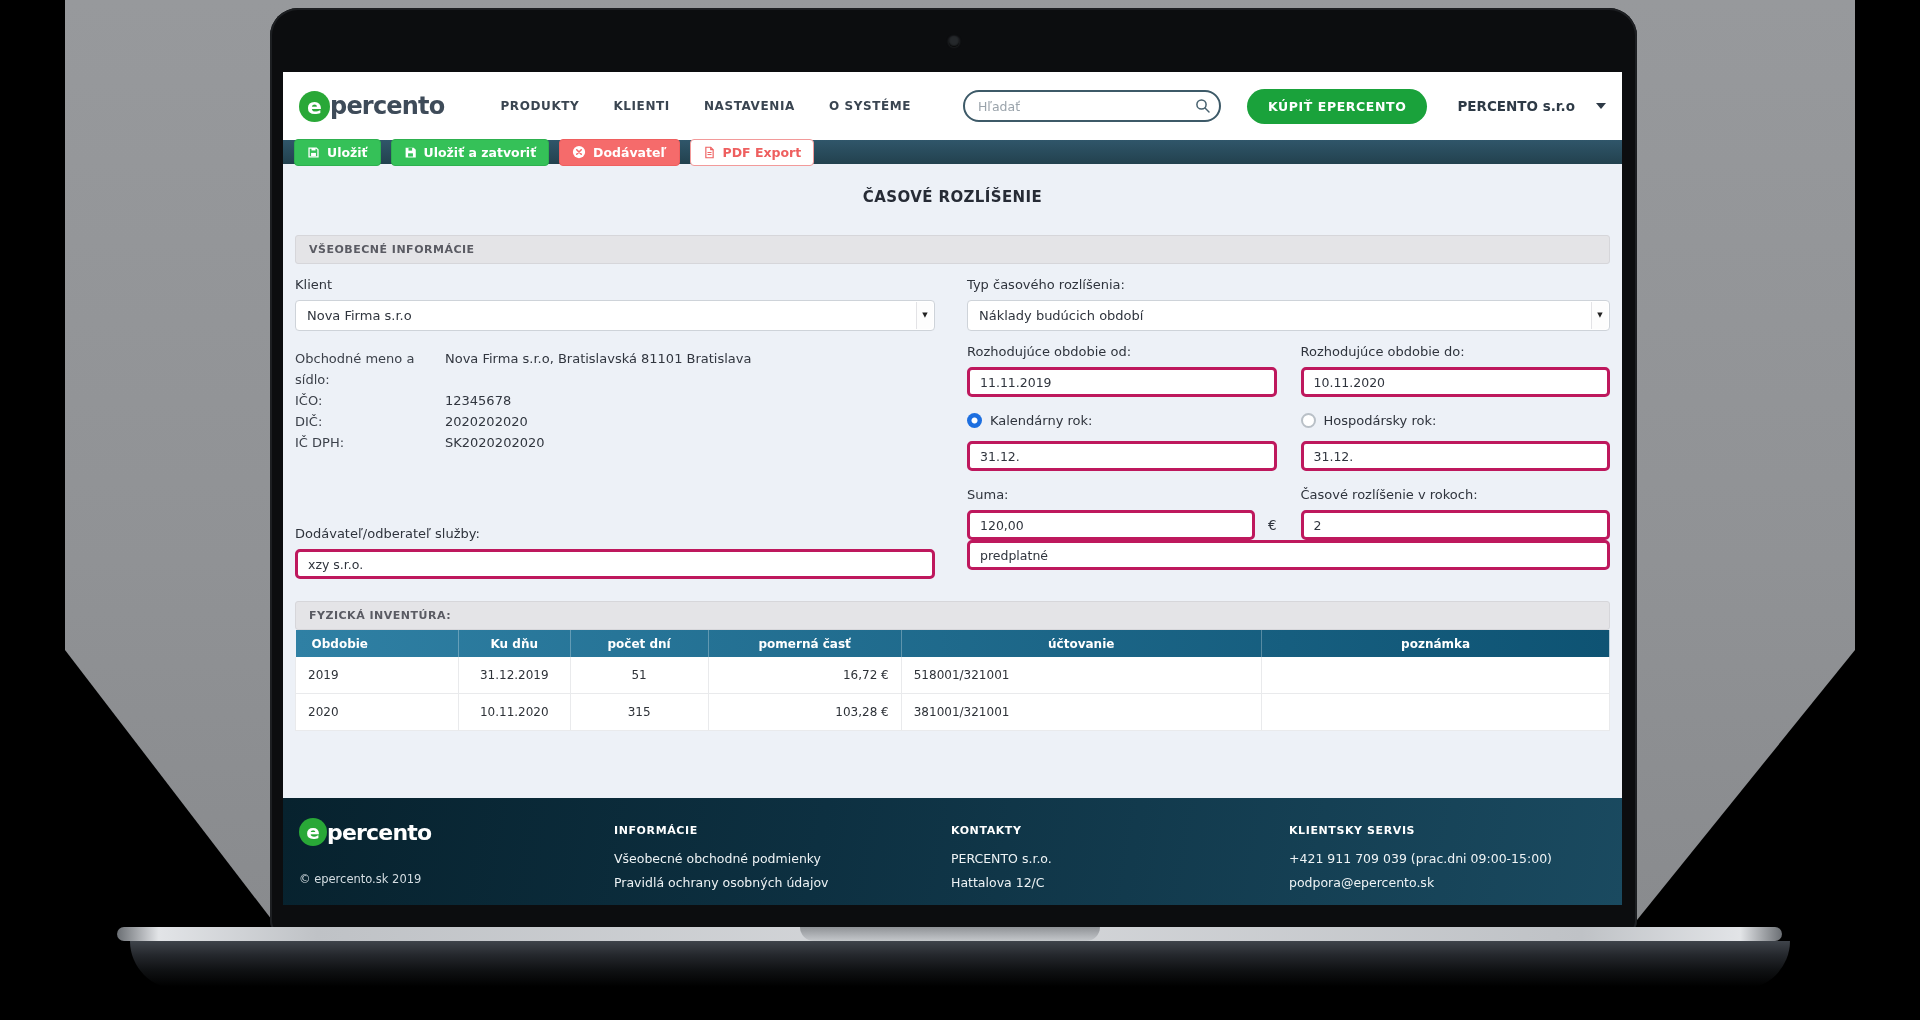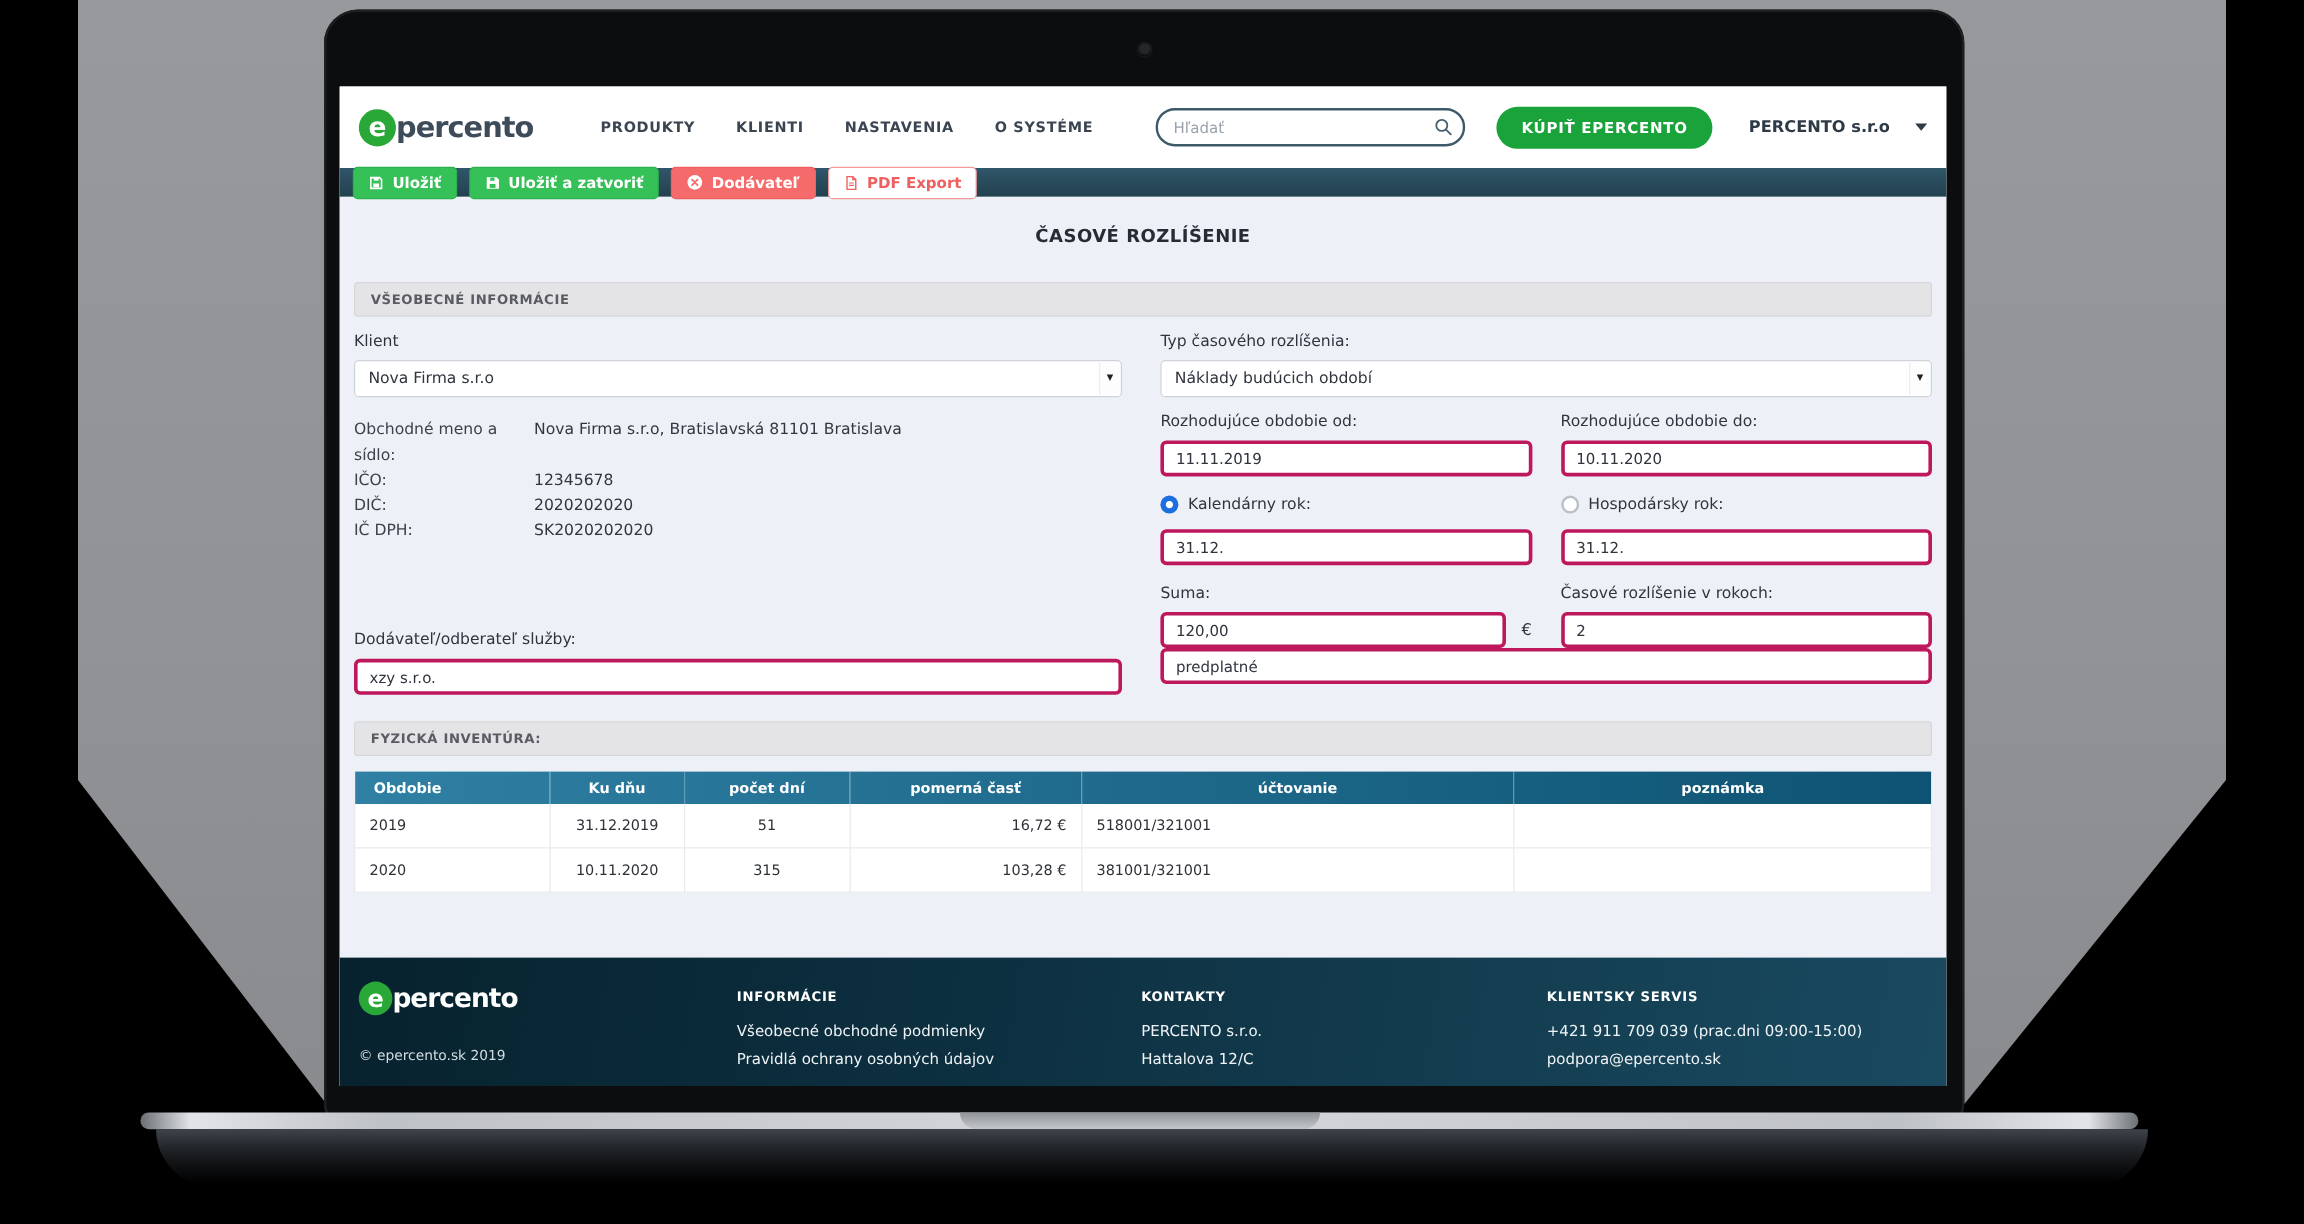--- a/index.html
+++ b/index.html
@@ -110,21 +110,21 @@
   }
   .radio-row { display:flex; align-items:center; gap:8px; margin-top:15px; height:17px; }
   .radio { width:15px; height:15px; border-radius:50%; box-sizing:border-box; cursor:pointer; flex:none; }
   .radio.on { background:radial-gradient(circle,#fff 0 2.6px,#1d6fe0 3.4px); }
   .radio.off { border:2px solid #b9c0c7; background:#fff; }
   .radio-label { font-size:13px; color:#2f343d; }
   .suma-wrap { display:flex; align-items:center; gap:13px; }
   .euro { font-size:13.5px; color:#2f343d; }
 
   
-  .inv-table { width:100%; border-collapse:collapse; margin-top:13px; }
+  .inv-table { width:100%; border-collapse:collapse; }
   .inv-table thead { background:linear-gradient(90deg,#2f80a4,#0e5373); }
   .inv-table th {
     background:transparent; height:27px; color:#fff; font-size:12px; font-weight:bold;
     border-right:1px solid rgba(255,255,255,0.28); padding:0 10px;
   }
   .inv-table th:last-child { border-right:none; }
   .inv-table th.al { text-align:left; padding-left:16px; }
   .inv-table td {
     height:36px; font-size:12px; color:#2e3238; background:#fff;
     border:1px solid #e9eaec; border-top:none; padding:0 12px;

